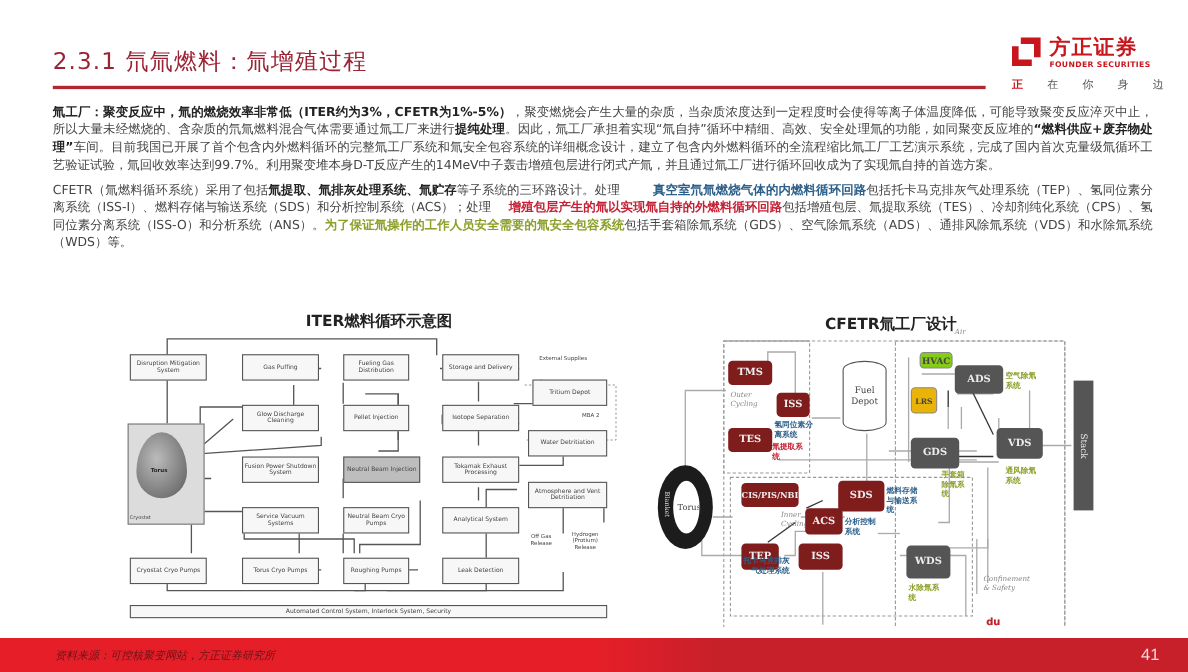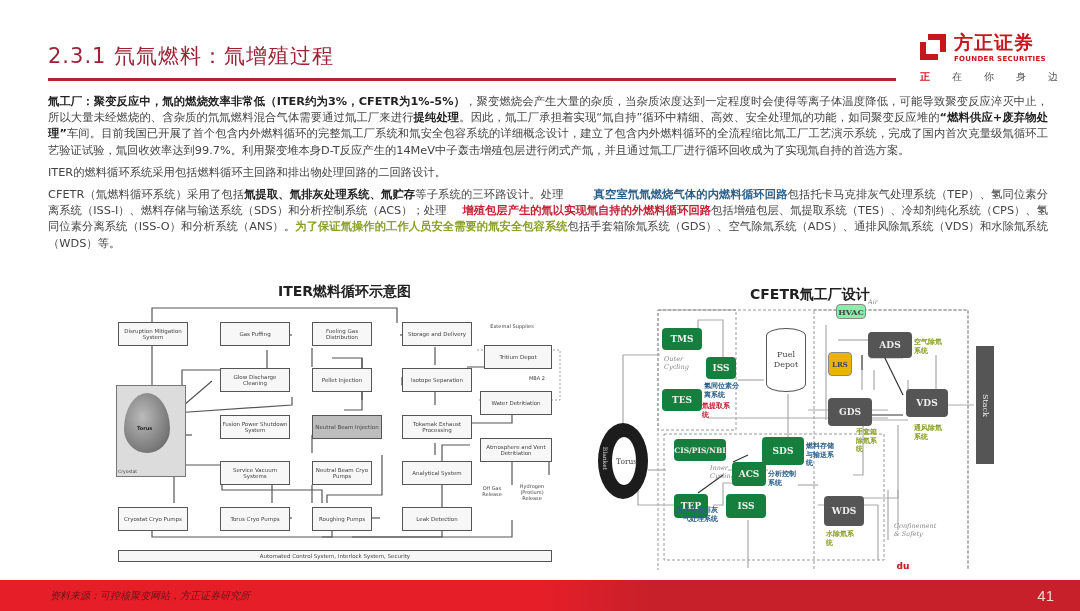--- a/index.html
+++ b/index.html
@@ -33,24 +33,24 @@
   .torus { position: absolute; left: 12px; top: 88px; width: 46px; height: 60px; border-radius: 50% / 60% 60% 40% 40%; background: radial-gradient(ellipse at 40% 40%, #bbb, #777 70%, #555); }
   .torus-lbl { position: absolute; left: 25px; top: 120px; font-size: 5px; font-weight: bold; color: #222; }
   .cryo-lbl { position: absolute; left: 6px; top: 164px; font-size: 4.5px; color: #444; }
   .iter .note { position: absolute; font-size: 5px; color: #444; text-align: center; line-height: 6px; }
   .iter svg { position: absolute; left: 0; top: 0; }
 
   
   .cfetr { position: absolute; left: 598px; top: 300px; width: 400px; height: 270px; }
   .cfetr svg { position: absolute; left: 0; top: 0; }
   .cfetr .blk { position: absolute; border-radius: 4px; color: #eee; font-family: "DejaVu Serif", serif; font-size: 9px; display: flex; align-items: center; justify-content: center; font-weight: bold; }
-  .cfetr .blk.black { background: #15803d; }
+  .cfetr .blk.black { background: #7f1d1d; }
   .cfetr .blk.gray { background: #555; color: #eee; }
   .cfetr .blk.light { background: #eab308; color: #444; border: 1.5px solid #888; }
-  .cfetr .blk.white { background: #86efac; color: #444; border: 1.5px solid #888; }
+  .cfetr .blk.white { background: #84cc16; color: #444; border: 1.5px solid #888; margin-top: 16px; }
   .cfetr .ann { position: absolute; font-size: 7px; line-height: 8.5px; font-weight: bold; }
   .cfetr .ann.blue { color: #2c5f8a; }
   .cfetr .ann.red { color: #c62035; }
   .cfetr .ann.olive { color: #8aa028; }
   .cfetr .ital { position: absolute; font-family: "DejaVu Serif", serif; font-style: italic; font-size: 6.5px; color: #888; line-height: 8px; }
   .depot { position: absolute; left: 168px; top: 28px; width: 40px; height: 64px; border: 1.5px solid #555; border-radius: 20px / 8px; background: #fff; font-family: "DejaVu Serif", serif; font-size: 8px; color: #444; display: flex; align-items: center; justify-content: center; text-align: center; line-height: 10px; }
   .stack { position: absolute; left: 378px; top: 46px; width: 18px; height: 118px; background: #555; color: #eee; font-family: "DejaVu Serif", serif; font-size: 8px; display: flex; align-items: center; justify-content: center; }
   .stack span { transform: rotate(90deg); white-space: nowrap; }
   .blanket { position: absolute; left: 0; top: 123px; width: 50px; height: 76px; border-radius: 50%; background: #1c1c1c; }
   .blanket-inner { position: absolute; left: 14px; top: 137px; width: 24px; height: 48px; border-radius: 50%; background: #fff; }
@@ -82,21 +82,20 @@
     <span>你</span>
     <span>身</span>
     <span>边</span>
   </div>
 </div>
 
 <div class="body-text">
   <p>
     <b>氚工厂：聚变反应中，</b><b>氚的燃烧效率非常低（ITER约为3%，CFETR为1%-5%）</b><span>，聚变燃烧会产生大量的杂质，当杂质浓度达到一定程度时会使得等离子体温度降低，可能导致聚变反应淬灭中止，所以大量未经燃烧的、含杂质的氘氚燃料混合气体需要通过氚工厂来进行</span><b>提纯处理</b><span>。因此，氚工厂承担着实现“氚自持”循环中精细、高效、安全处理氚的功能，如同聚变反应堆的</span><b>“燃料供应+废弃物处理”</b><span>车间。目前我国已开展了首个包含内外燃料循环的完整氚工厂系统和氚安全包容系统的详细概念设计，建立了包含内外燃料循环的全流程缩比氚工厂工艺演示系统，完成了国内首次克量级氚循环工艺验证试验，氚回收效率达到99.7%。利用聚变堆本身D-T反应产生的14MeV中子轰击增殖包层进行闭式产氚，并且通过氚工厂进行循环回收成为了实现氚自持的首选方案。</span>
   </p>
-  <p>ITER的燃料循环系统采用包括燃料循环主回路和排出物处理回路的二回路设计。</p>
   <p>
     <span>CFETR（氚燃料循环系统）采用了包括</span><b>氚提取、氚排灰处理系统、氚贮存</b><span>等子系统的三环路设计。处理</span><span class="c-blue">真空室氘氚燃烧气体的内燃料循环回路</span><span>包括托卡马克排灰气处理系统（TEP）、氢同位素分离系统（ISS-I）、燃料存储与输送系统（SDS）和分析控制系统（ACS）；处理</span><span class="c-red">增殖包层产生的氚以实现氚自持的外燃料循环回路</span><span>包括增殖包层、氚提取系统（TES）、冷却剂纯化系统（CPS）、氢同位素分离系统（ISS-O）和分析系统（ANS）。</span><span class="c-olive">为了保证氚操作的工作人员安全需要的氚安全包容系统</span><span>包括手套箱除氚系统（GDS）、空气除氚系统（ADS）、通排风除氚系统（VDS）和水除氚系统（WDS）等。</span>
   </p>
 </div>
 
 <div class="fig-title" style="left:278px; top:283px;">ITER燃料循环示意图</div>
 <div class="iter">
   <svg width="450" height="262">
     <g stroke="#555" stroke-width="1.2" fill="none">
       <path d="M40 27 L40 3 L285 3 L285 18"></path>

